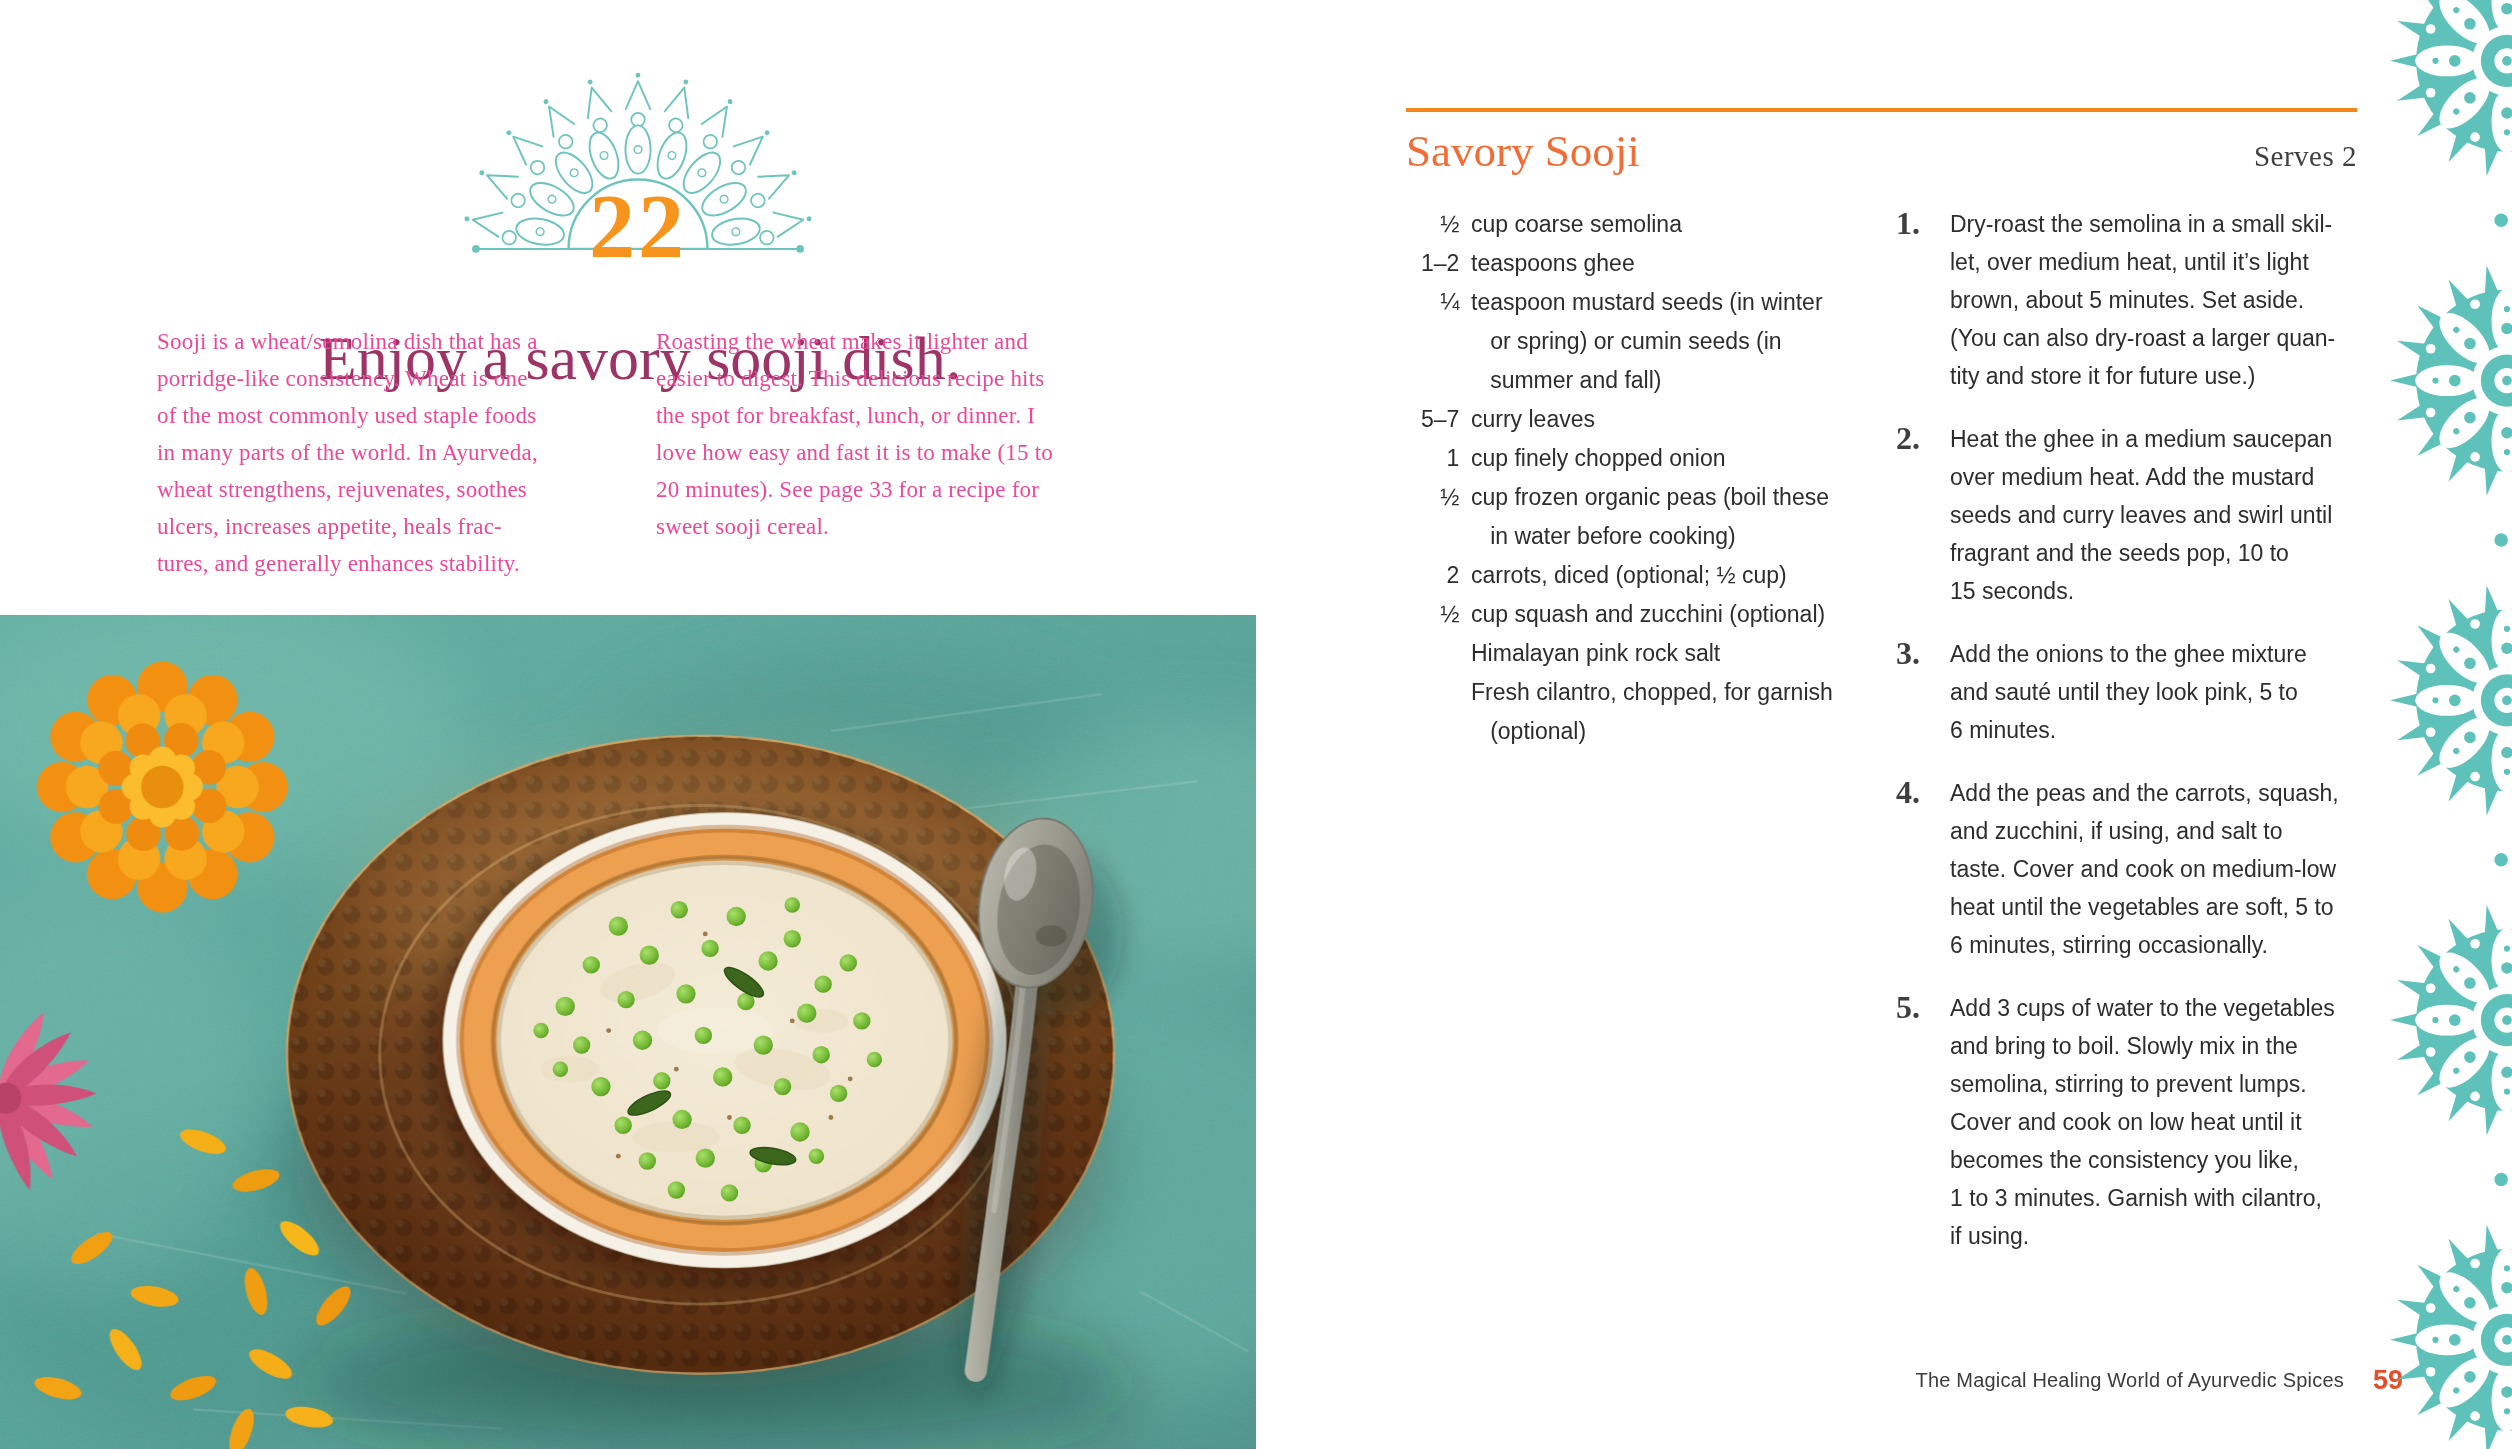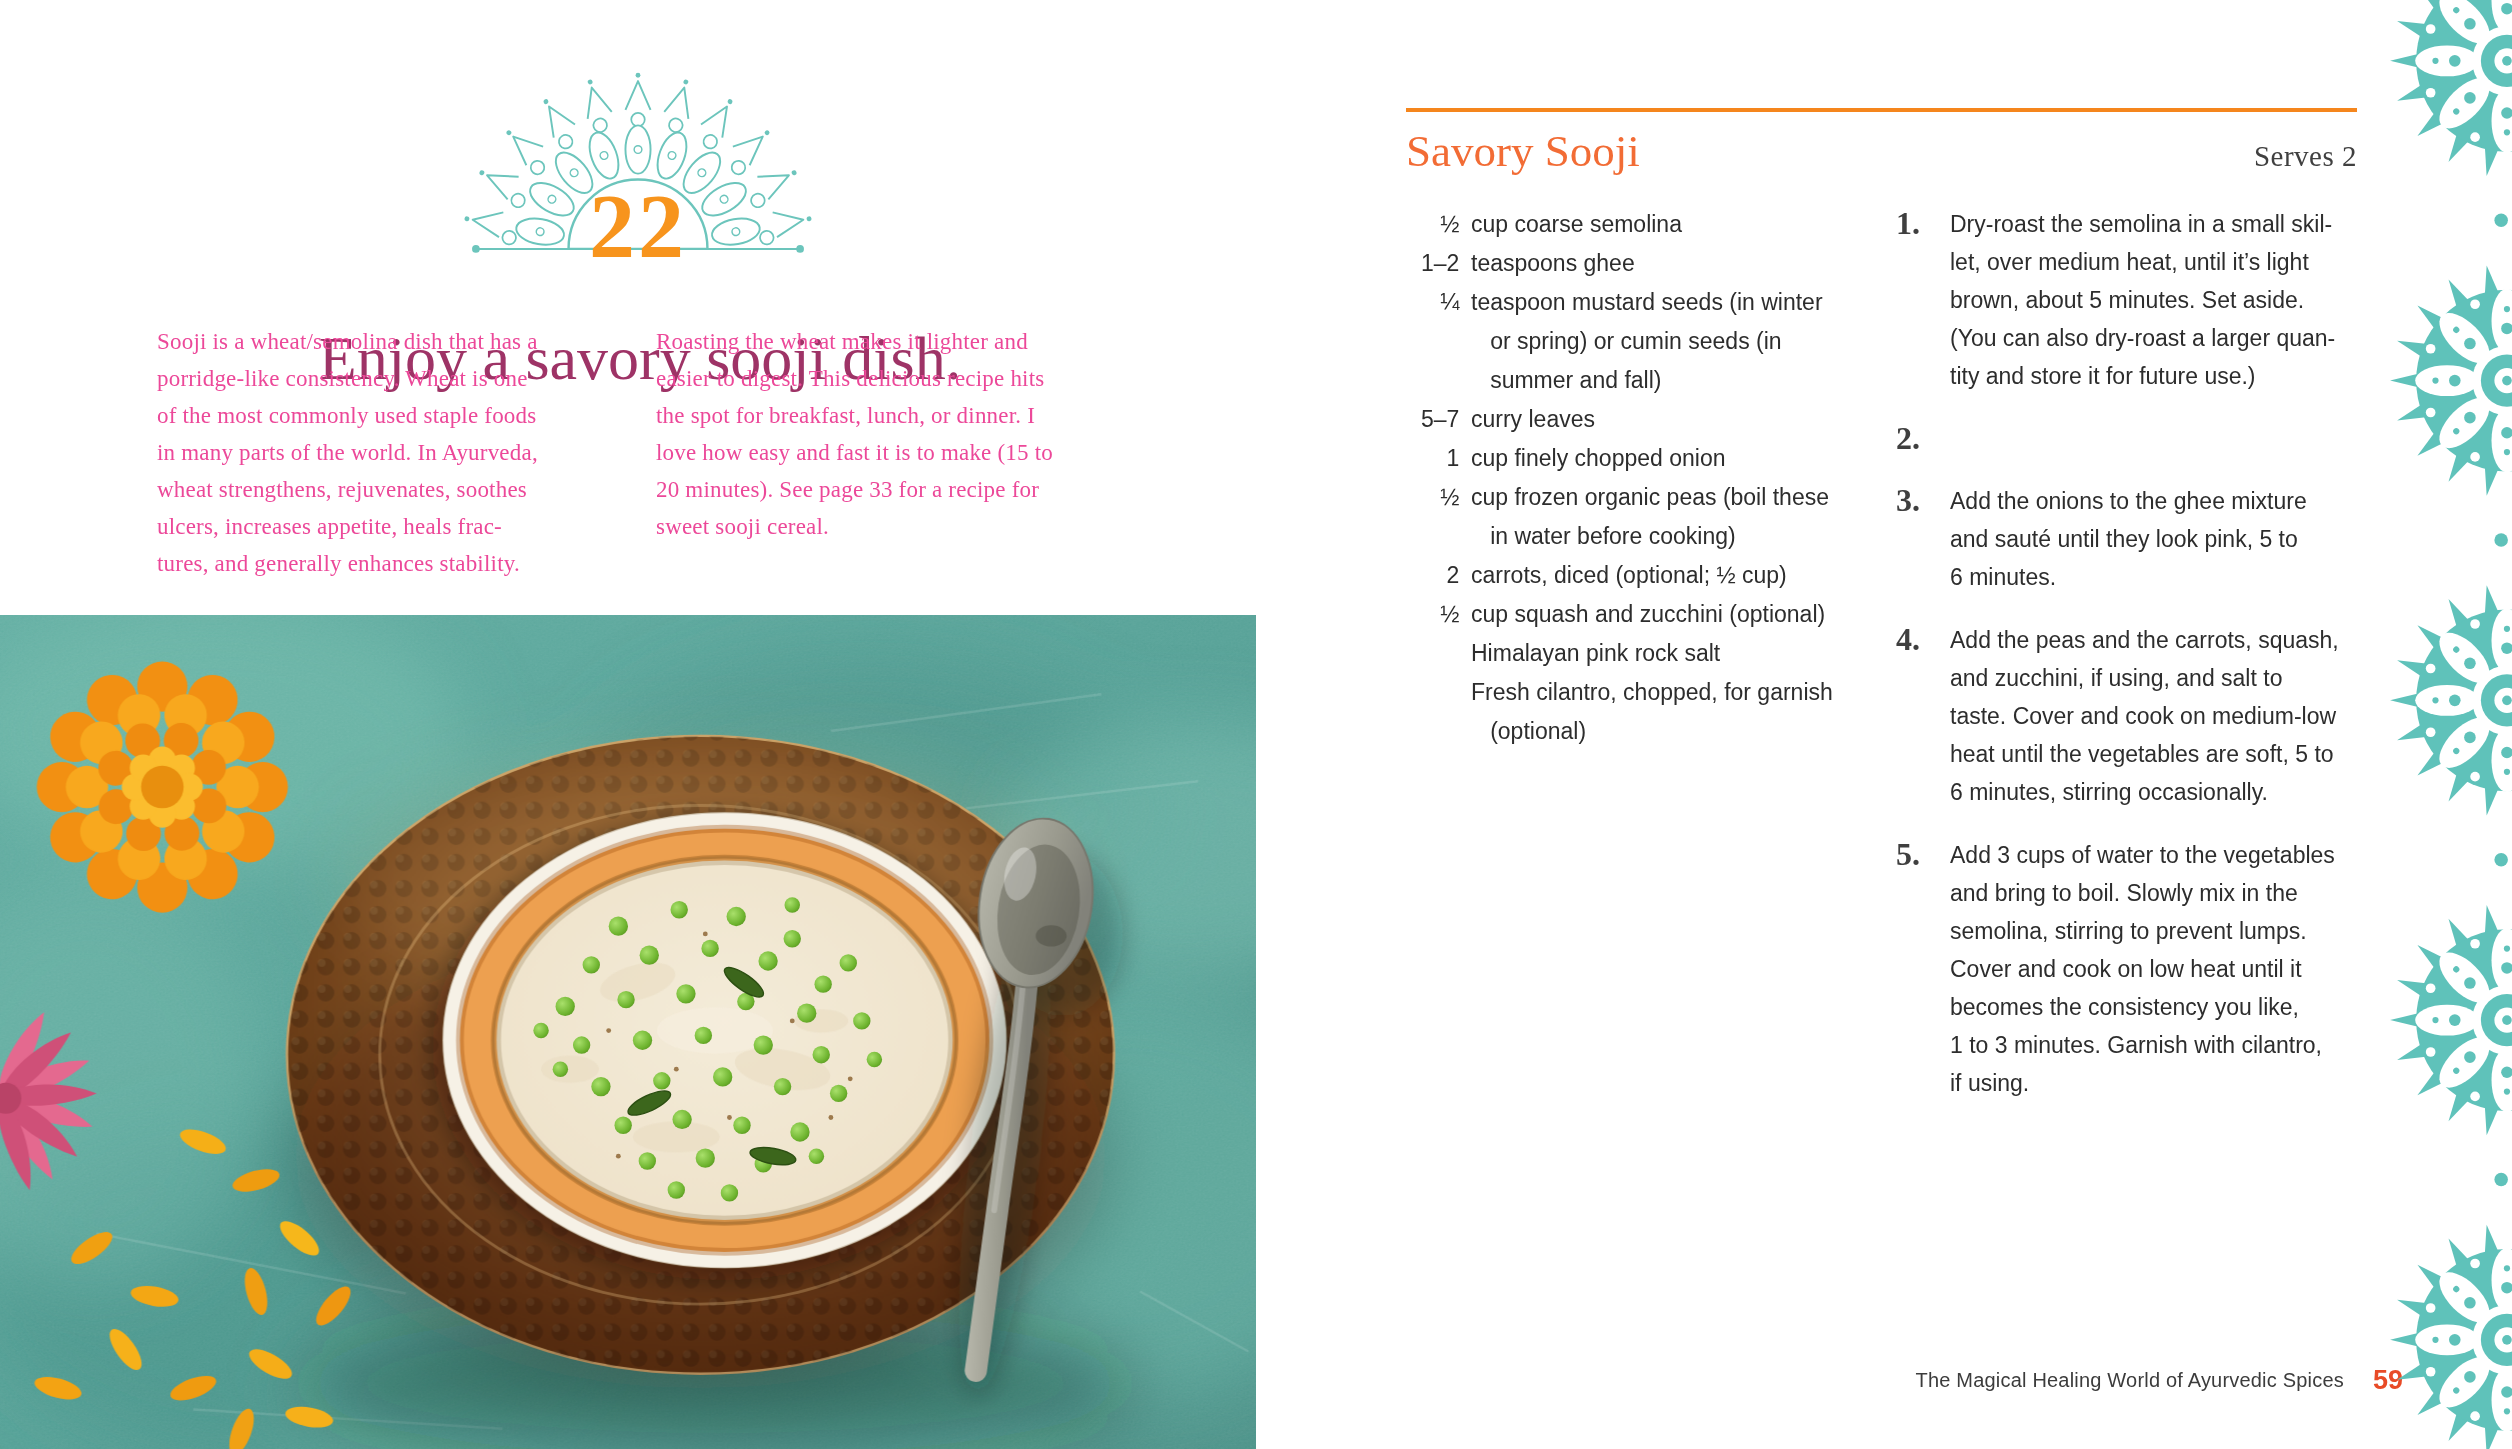--- a/index.html
+++ b/index.html
@@ -431,20 +431,25 @@
           <div class="step-num">1.</div>
           <div class="step-text">Dry-roast the semolina in a small skil-
 let, over medium heat, until it’s light
 brown, about 5 minutes. Set aside.
 (You can also dry-roast a larger quan-
 tity and store it for future use.)</div>
         </div>
 
         <div class="step">
           <div class="step-num">2.</div>
+          <div class="step-text">Heat the ghee in a medium saucepan
+over medium heat. Add the mustard
+seeds and curry leaves and swirl until
+fragrant and the seeds pop, 10 to
+15 seconds.</div>
         </div>
 
         <div class="step">
           <div class="step-num">3.</div>
           <div class="step-text">Add the onions to the ghee mixture
 and sauté until they look pink, 5 to
 6 minutes.</div>
         </div>
 
         <div class="step">

